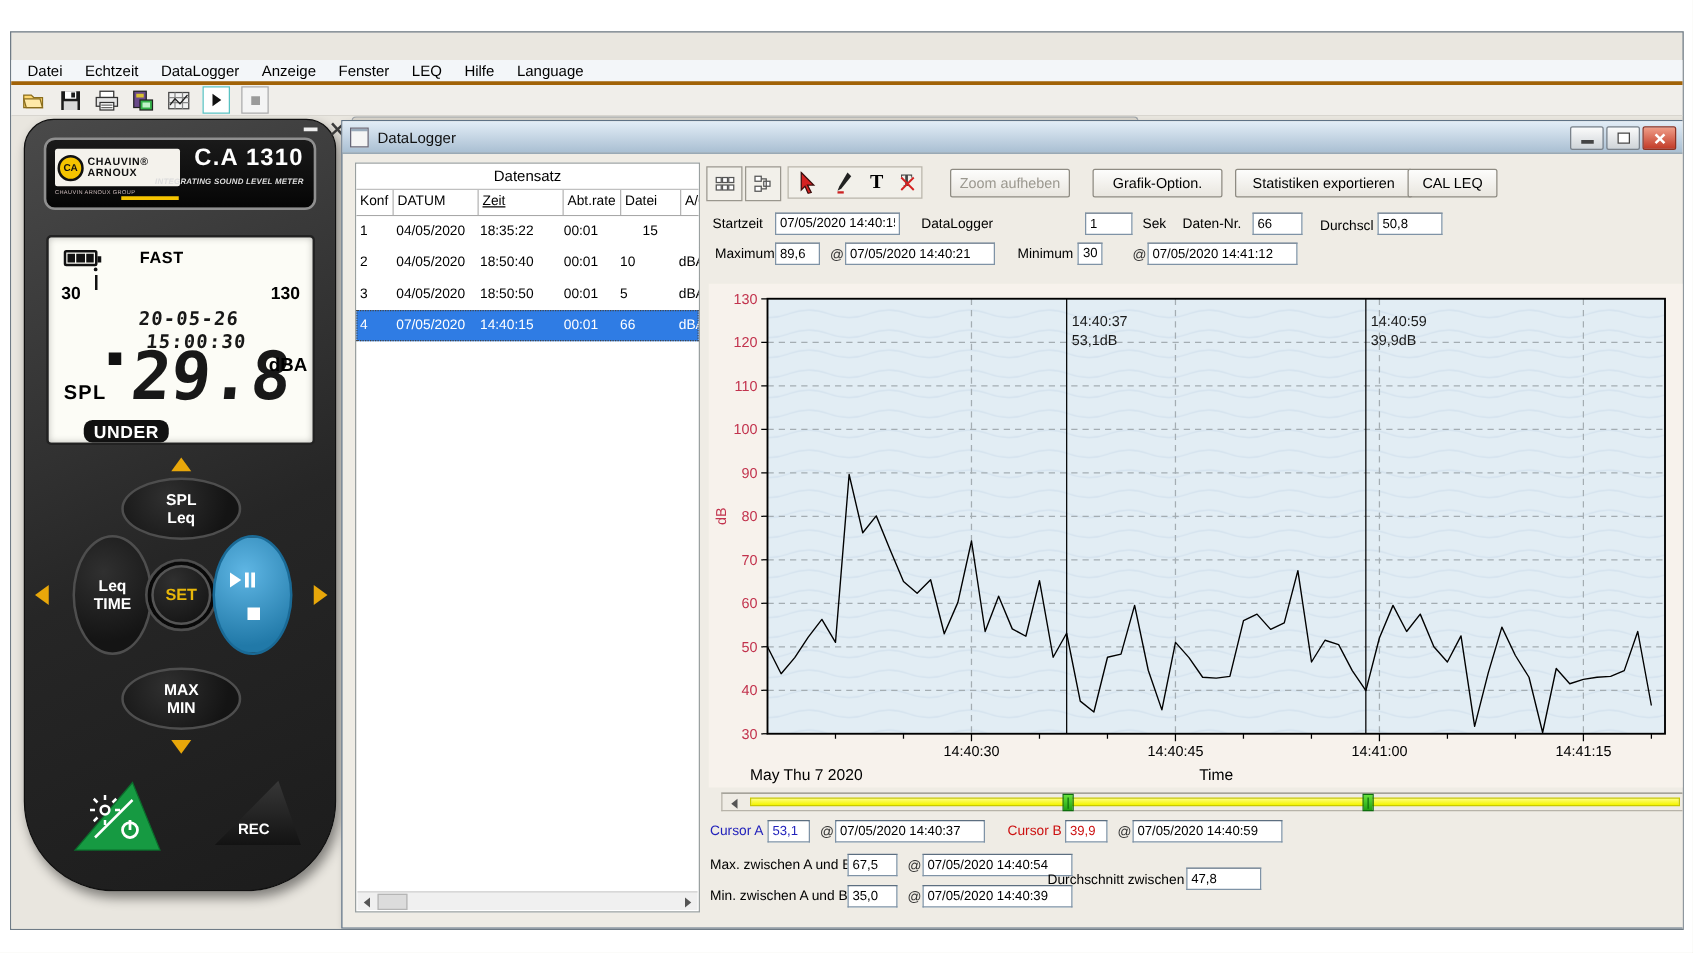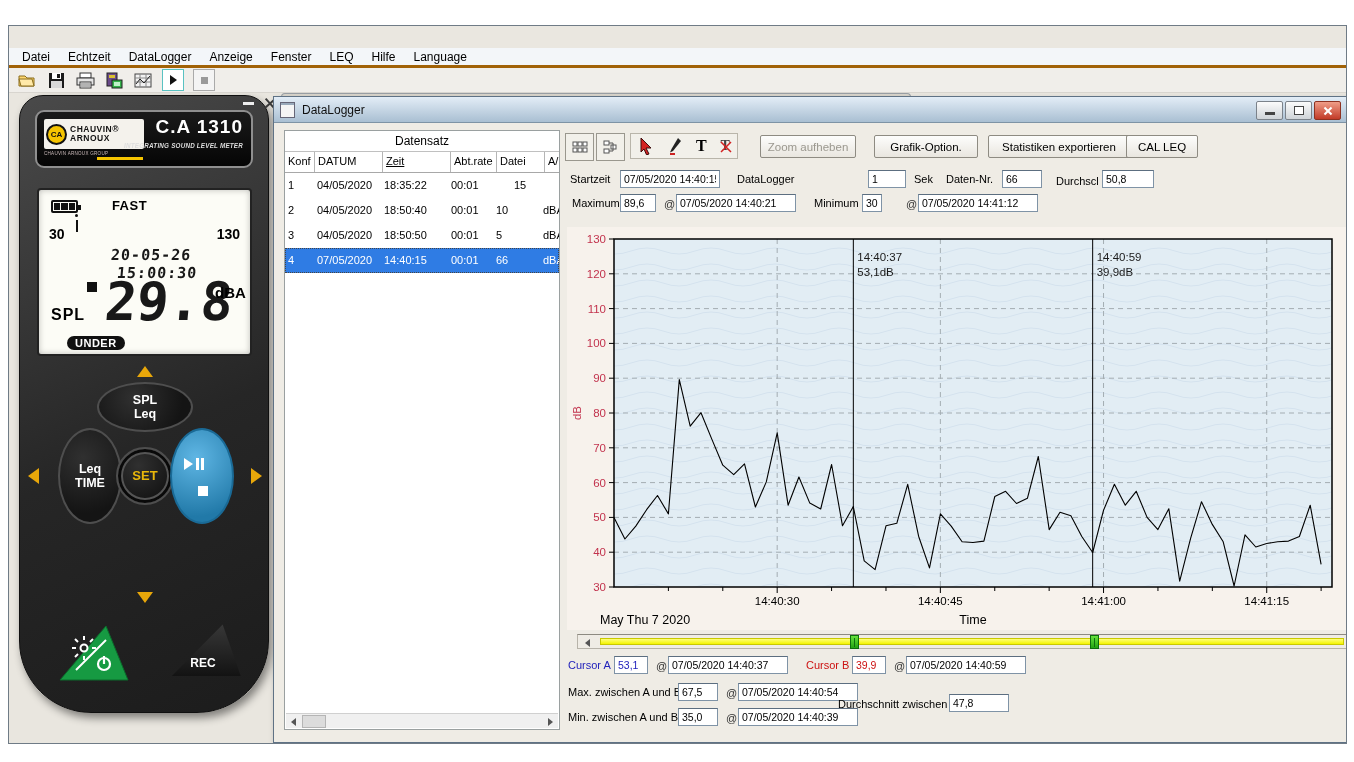--- a/index.html
+++ b/index.html
@@ -63,21 +63,21 @@
   .lcd-130{right:10px;top:36px;font-weight:bold;font-size:14px;}
   .lcd-tick{left:37px;top:30px;width:2px;height:12px;background:#111;}
   .lcd-tickdot{left:36px;top:24px;width:3px;height:3px;border-radius:50%;background:#111;}
   .seg{font-family:"DejaVu Sans Mono",monospace;font-weight:bold;transform:skewX(-5deg);color:#181818;}
   .lcd-date{left:72px;top:56px;font-size:15px;letter-spacing:1px;}
   .lcd-time{left:78px;top:74px;font-size:15px;letter-spacing:1px;}
   .lcd-square{left:48px;top:92px;width:10px;height:10px;background:#111;}
   .lcd-spl{left:12px;top:116px;font-weight:bold;font-size:16px;letter-spacing:1px;}
   .lcd-val{left:66px;top:84px;font-size:53px;line-height:56px;}
   .lcd-unit{left:176px;top:94px;font-weight:bold;font-size:15px;}
-  .lcd-under{left:28px;top:146px;background:#111;color:#fff;font-weight:bold;font-size:11px;
+  .lcd-under{left:28px;top:146px;background:#111;color:#fff;font-weight:bold;font-size:14px;
              padding:1px 8px;border-radius:7px;letter-spacing:.5px;}
 
   .tri{width:0;height:0;}
   .tri.up{border-left:8px solid transparent;border-right:8px solid transparent;border-bottom:11px solid #e8a70a;}
   .tri.down{border-left:8px solid transparent;border-right:8px solid transparent;border-top:11px solid #e8a70a;}
   .tri.left{border-top:8px solid transparent;border-bottom:8px solid transparent;border-right:11px solid #e8a70a;}
   .tri.right{border-top:8px solid transparent;border-bottom:8px solid transparent;border-left:11px solid #e8a70a;}
 
   .key{background:radial-gradient(circle at 38% 30%,#303030,#141414 75%);border:2px solid #4e4e4e;
        color:#fff;font-weight:bold;display:flex;flex-direction:column;align-items:center;justify-content:center;
@@ -281,20 +281,24 @@
         </div>
         <div class="abs blue-key" style="left:150px;top:332px;width:64px;height:96px;">
           <div class="pp" style="position:absolute;left:12px;top:28px;">
             <span class="play-g"></span>
             <span class="pause-g">
                 <i></i>
                 <i></i>
               </span>
           </div>
           <div class="stop-g" style="position:absolute;left:26px;top:48px;"></div>
+        </div>
+        <div class="abs key key-oval-h" style="left:77px;top:438px;width:96px;height:50px;">
+          <span>MAX</span>
+          <span>MIN</span>
         </div>
         <div class="abs tri down" style="left:117px;top:496px;"></div>
 
         <div class="abs grn-btn">
           <svg width="82" height="70" viewBox="0 0 82 70">
             <polygon points="10,62 78,62 56,8" fill="#169a42" stroke="#0b6b2b"></polygon>
             <g stroke="#fff" stroke-width="2" fill="none">
               <circle cx="34" cy="30" r="3.5"></circle>
               <path d="M34 22v-4 M34 38v4 M26 30h-4 M42 30h4 M28 24l-3 -3 M40 24l3 -3 M28 36l-3 3"></path>
             </g>

